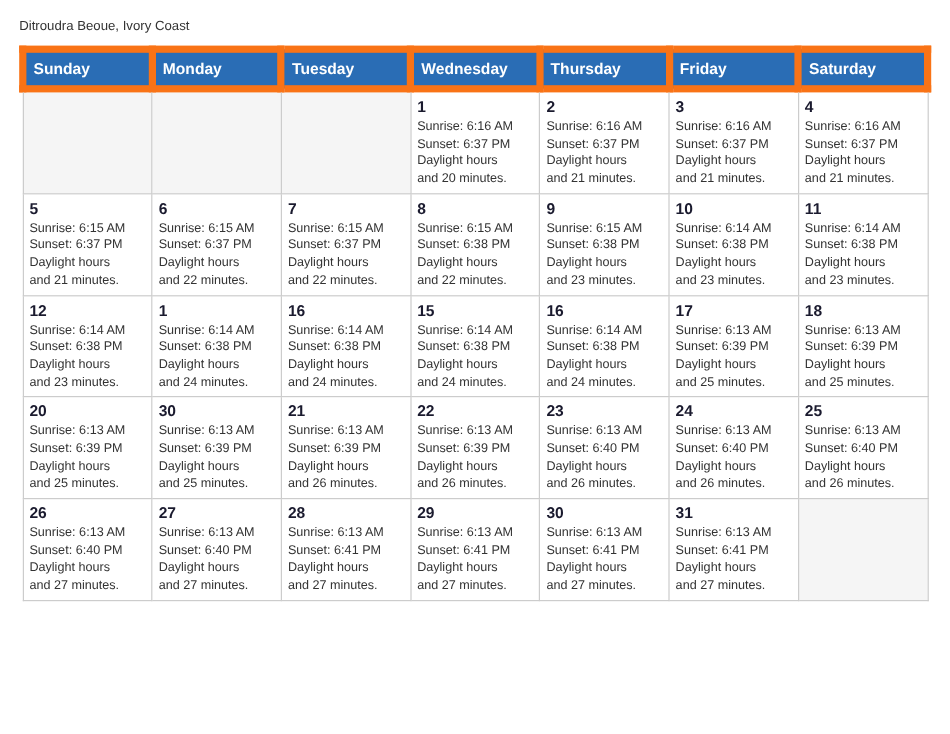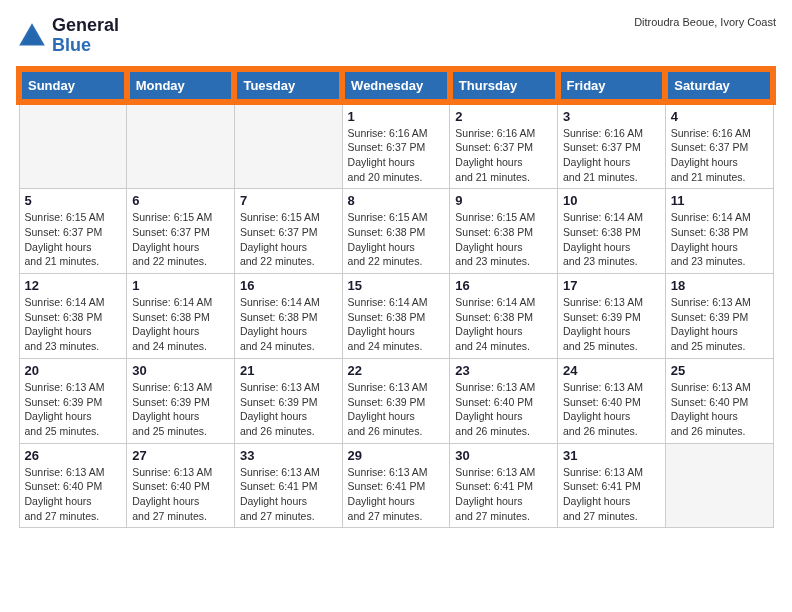--- a/index.html
+++ b/index.html
@@ -80,30 +80,20 @@
       line-height: 1.4;
     }
     tr.week-row td {
       height: 80px;
     }
   </style>
 </head>
 <body>
 
 <div class="header">
-  <div class="logo">
-    <svg class="logo-icon" viewBox="0 0 40 40" xmlns="http://www.w3.org/2000/svg">
-      <polygon points="20,4 36,32 4,32" fill="#2a6db5"></polygon>
-      <polygon points="20,10 32,30 8,30" fill="#1a5a9a" opacity="0.3"></polygon>
-    </svg>
-    <div class="logo-text">
-      <span style="font-size:18px;font-weight:bold;color:#1a1a2e;line-height:1.1;">General</span>
-      <span style="font-size:18px;font-weight:bold;color:#2a6db5;line-height:1.1;">Blue</span>
-    </div>
-  </div>
   <div class="title-block">
     <div class="subtitle">Ditroudra Beoue, Ivory Coast</div>
   </div>
 </div>
 
 <table class="calendar">
   <thead>
     <tr>
     <th>Sunday</th>
         <th>Monday</th>
@@ -229,21 +219,21 @@
       <tr class="week-row">
         <td>
           <div class="day-num">26</div>
           <div class="day-info">Sunrise: 6:13 AM<br>Sunset: 6:40 PM<br>Daylight hours<br>and 27 minutes.</div>
         </td>
         <td>
           <div class="day-num">27</div>
           <div class="day-info">Sunrise: 6:13 AM<br>Sunset: 6:40 PM<br>Daylight hours<br>and 27 minutes.</div>
         </td>
         <td>
-          <div class="day-num">33</div>
+          <div class="day-num">28</div>
           <div class="day-info">Sunrise: 6:13 AM<br>Sunset: 6:41 PM<br>Daylight hours<br>and 27 minutes.</div>
         </td>
         <td>
           <div class="day-num">29</div>
           <div class="day-info">Sunrise: 6:13 AM<br>Sunset: 6:41 PM<br>Daylight hours<br>and 27 minutes.</div>
         </td>
         <td>
           <div class="day-num">30</div>
           <div class="day-info">Sunrise: 6:13 AM<br>Sunset: 6:41 PM<br>Daylight hours<br>and 27 minutes.</div>
         </td>

